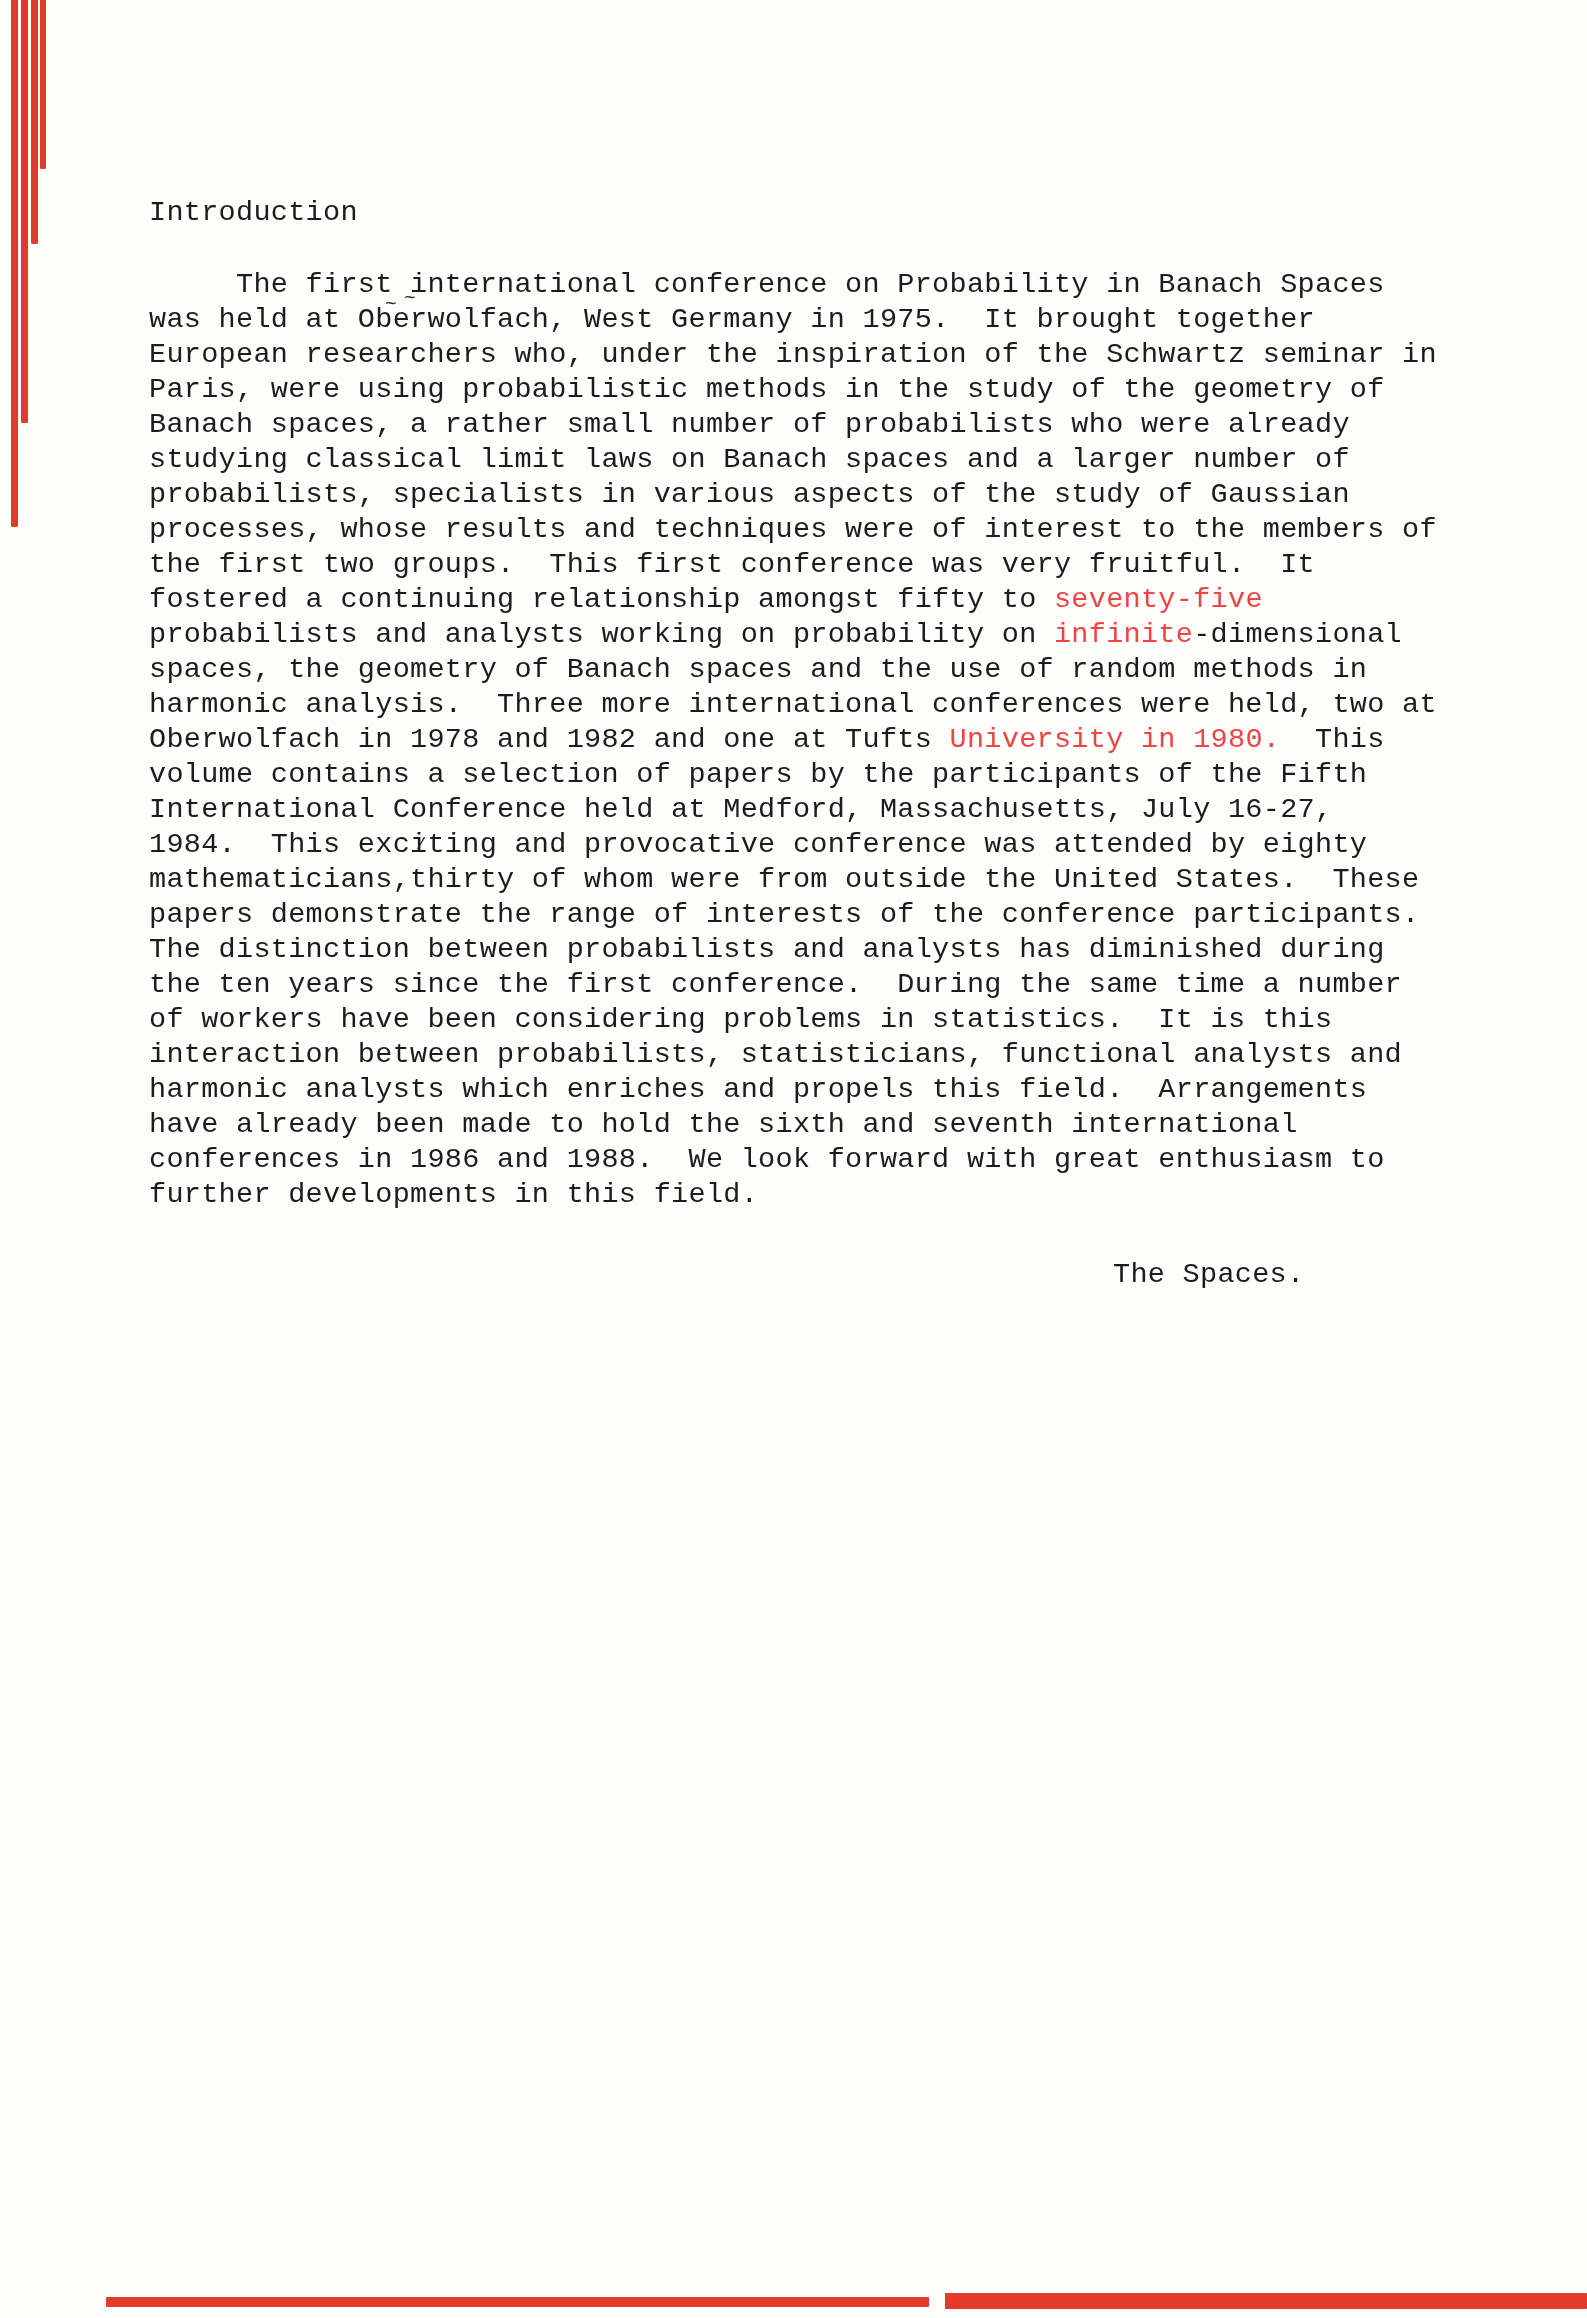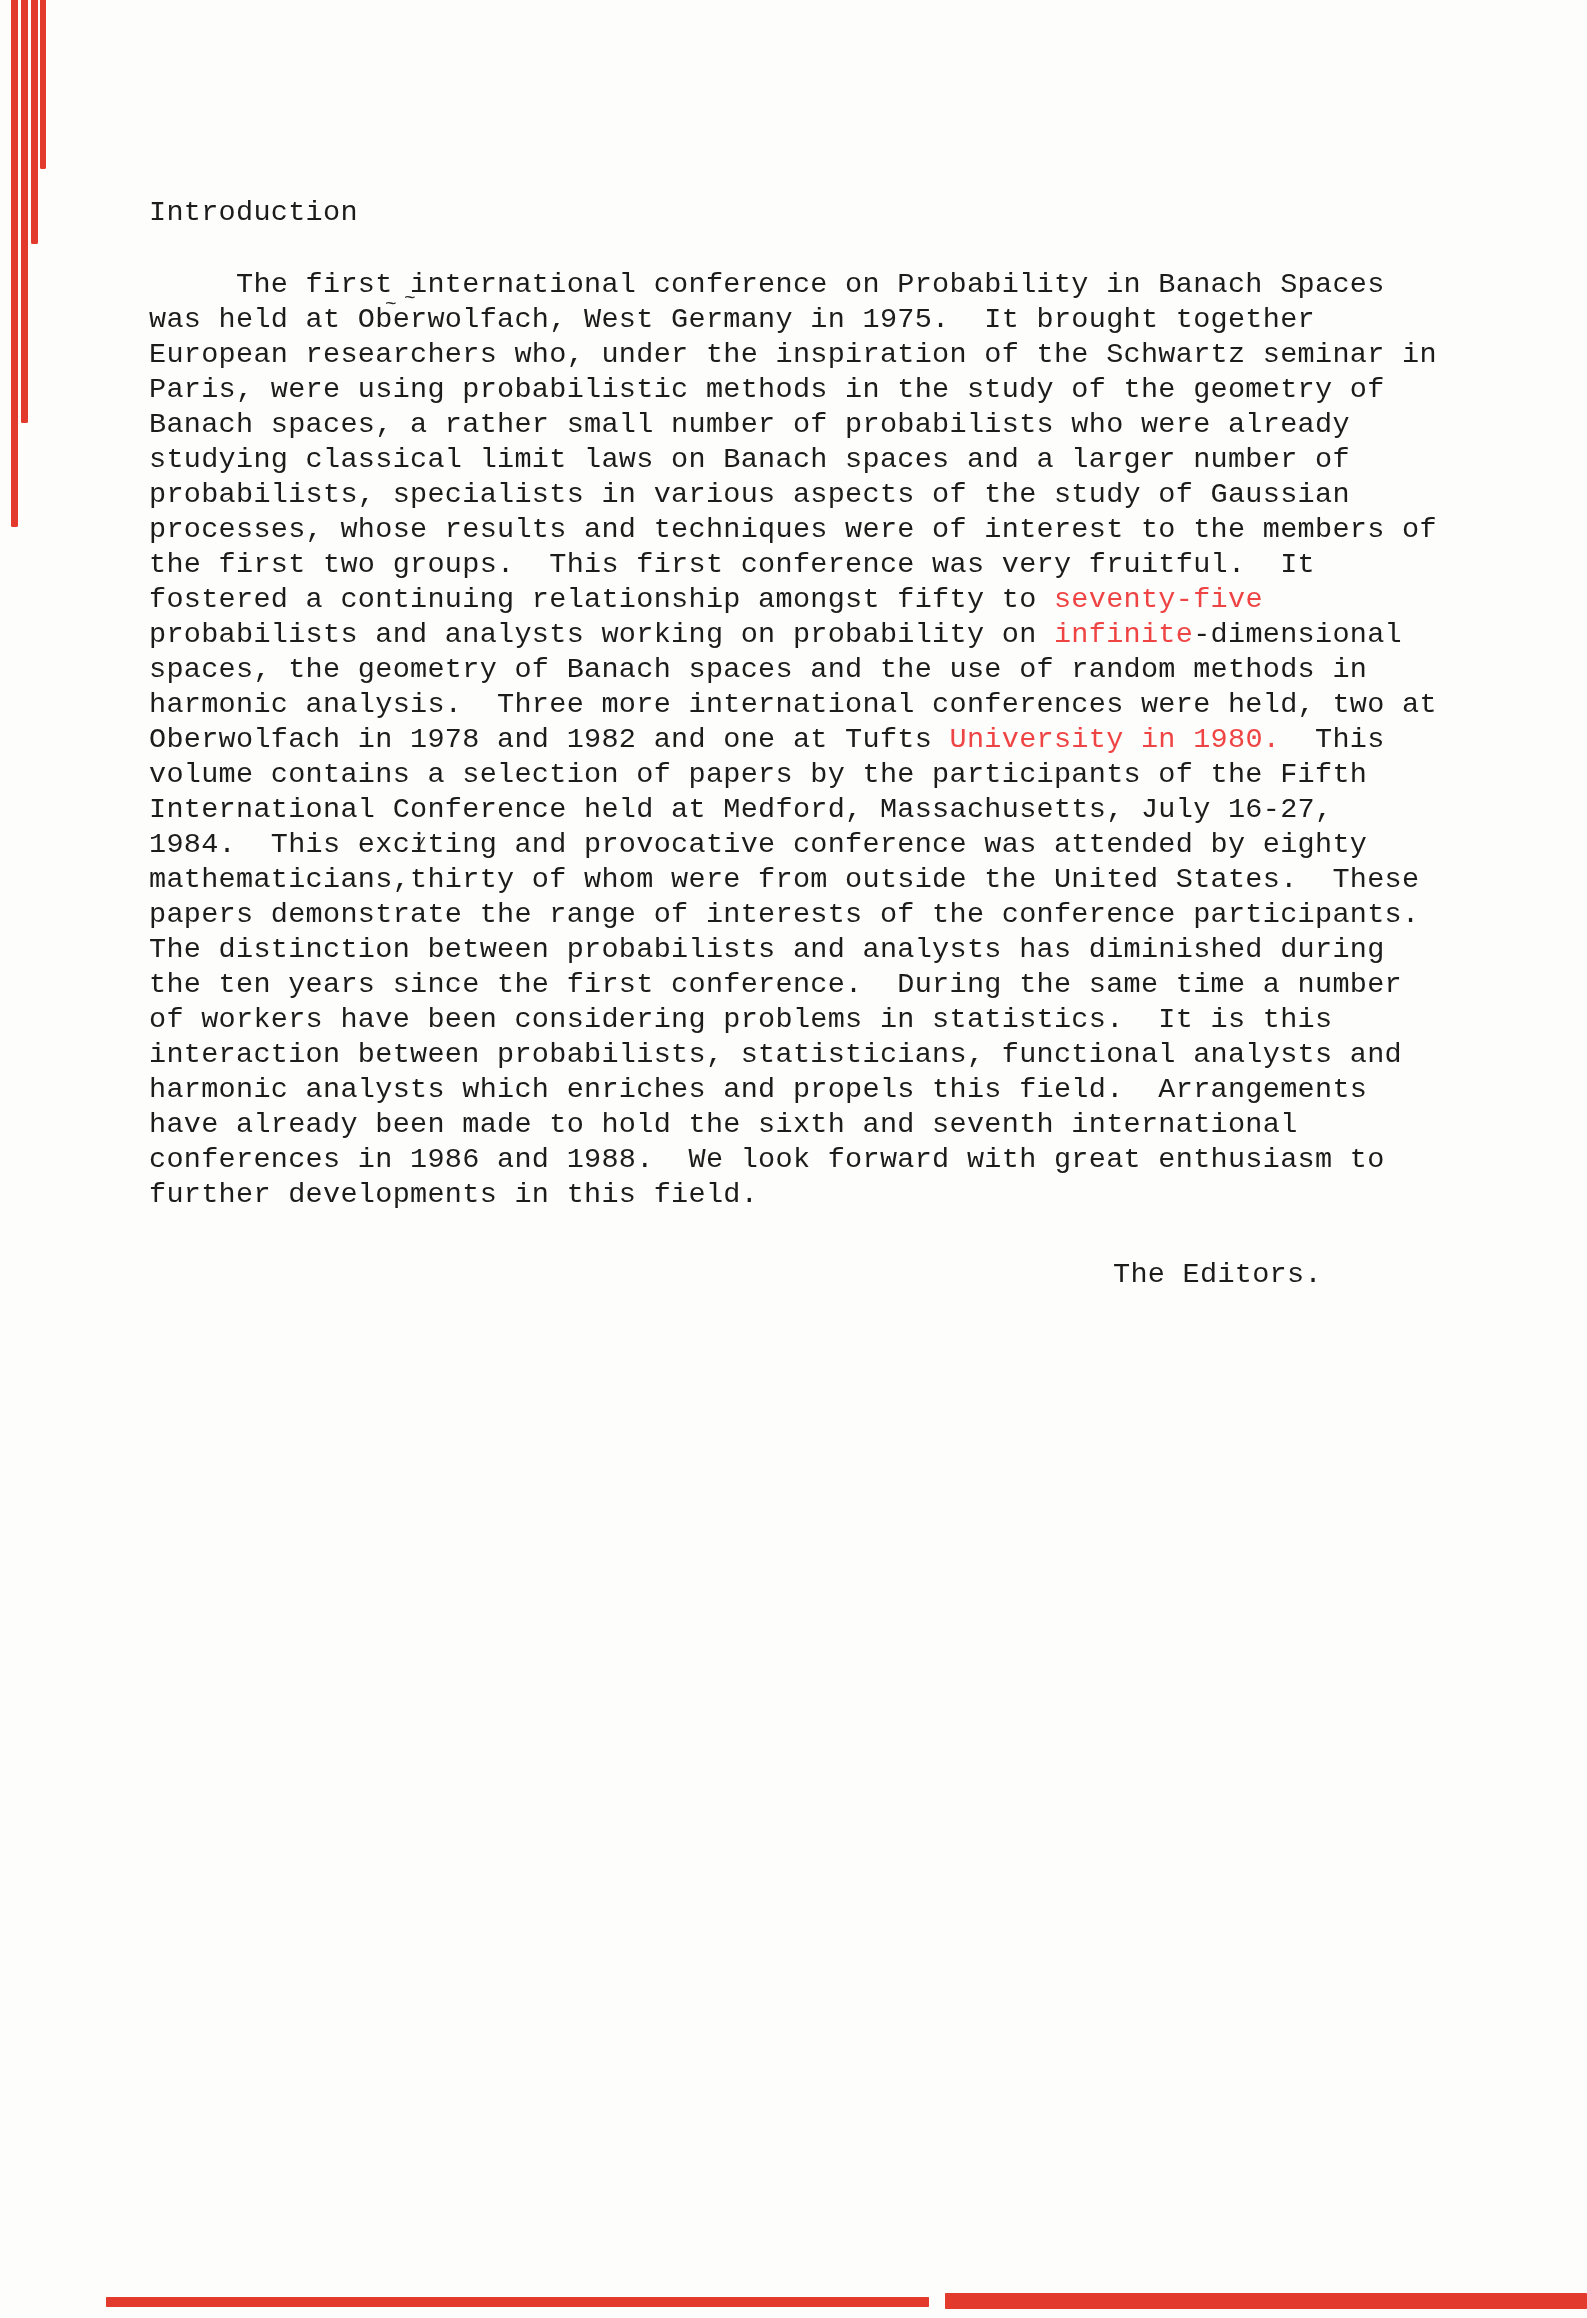--- a/index.html
+++ b/index.html
@@ -39,21 +39,21 @@
 </style>
 </head>
 <body>
 
 <div class="page">
 
   <div class="heading">Introduction</div>
 
   <div class="para"><div class="line"><span class="seg">     The first international conference on Probability in Banach Spaces</span></div><div class="line"><span class="seg">was held at Oberwolfach, West Germany in 1975.  It brought together</span></div><div class="line"><span class="seg">European researchers who, under the inspiration of the Schwartz seminar in</span></div><div class="line"><span class="seg">Paris, were using probabilistic methods in the study of the geometry of</span></div><div class="line"><span class="seg">Banach spaces, a rather small number of probabilists who were already</span></div><div class="line"><span class="seg">studying classical limit laws on Banach spaces and a larger number of</span></div><div class="line"><span class="seg">probabilists, specialists in various aspects of the study of Gaussian</span></div><div class="line"><span class="seg">processes, whose results and techniques were of interest to the members of</span></div><div class="line"><span class="seg">the first two groups.  This first conference was very fruitful.  It</span></div><div class="line"><span class="seg">fostered a continuing relationship amongst fifty to </span><span class="seg light">seventy-five</span></div><div class="line"><span class="seg">probabilists and analysts working on probability on </span><span class="seg light">infinite</span><span class="seg">-dimensional</span></div><div class="line"><span class="seg">spaces, the geometry of Banach spaces and the use of random methods in</span></div><div class="line"><span class="seg">harmonic analysis.  Three more international conferences were held, two at</span></div><div class="line"><span class="seg">Oberwolfach in 1978 and 1982 and one at Tufts </span><span class="seg light">University in 1980.</span><span class="seg">  This</span></div><div class="line"><span class="seg">volume contains a selection of papers by the participants of the Fifth</span></div><div class="line"><span class="seg">International Conference held at Medford, Massachusetts, July 16-27,</span></div><div class="line"><span class="seg">1984.  This exciting and provocative conference was attended by eighty</span></div><div class="line"><span class="seg">mathematicians,thirty of whom were from outside the United States.  These</span></div><div class="line"><span class="seg">papers demonstrate the range of interests of the conference participants.</span></div><div class="line"><span class="seg">The distinction between probabilists and analysts has diminished during</span></div><div class="line"><span class="seg">the ten years since the first conference.  During the same time a number</span></div><div class="line"><span class="seg">of workers have been considering problems in statistics.  It is this</span></div><div class="line"><span class="seg">interaction between probabilists, statisticians, functional analysts and</span></div><div class="line"><span class="seg">harmonic analysts which enriches and propels this field.  Arrangements</span></div><div class="line"><span class="seg">have already been made to hold the sixth and seventh international</span></div><div class="line"><span class="seg">conferences in 1986 and 1988.  We look forward with great enthusiasm to</span></div><div class="line"><span class="seg">further developments in this field.</span></div></div>
 
-  <div class="signature">The Editors.</div>
+  <div class="signature">The Spaces.</div>
 
   <div id="artifacts">
       <div class="artifact" style="left: 404px; top: 290px; font-size: 19.5px;">~</div>
       <div class="artifact" style="left: 385px; top: 296px; font-size: 19.5px;">~</div>
       <div class="artifact" style="left: 416px; top: 835px; font-size: 17px;">/</div>
     </div>
 
   <div id="scanmarks">
       <div class="vbar" style="left: 10.6px; width: 7.3px; height: 527px; background: rgb(226, 59, 46);"></div>
       <div class="vbar" style="left: 21px; width: 6.5px; height: 423px; background: rgb(226, 59, 46);"></div>

